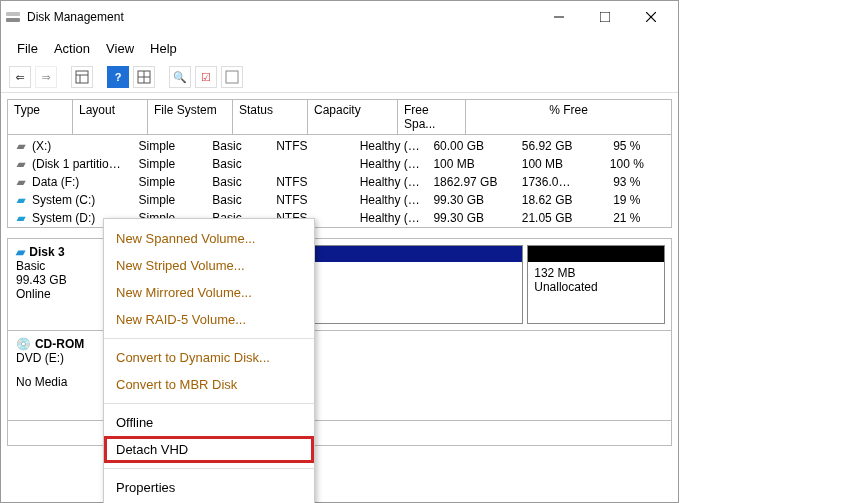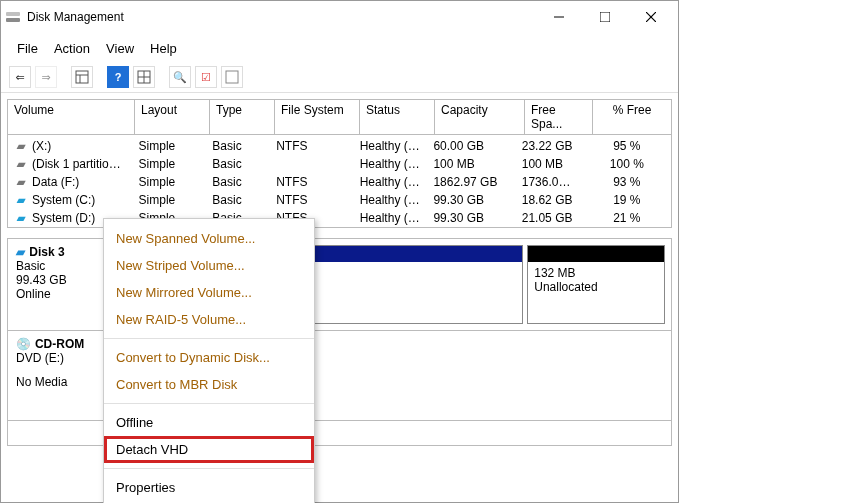--- a/index.html
+++ b/index.html
@@ -109,38 +109,37 @@
     <div class="tb-btn">
         <svg width="14" height="14">
           <rect x="1" y="1" width="12" height="12" fill="none" stroke="#888"></rect>
         </svg>
       </div>
   </div>
 
   <div class="content">
     <div class="grid">
       <div class="grid-head">
-        <div class="col cw-volume">Volume</div>
+        <div class="col cw-type">Type</div>
         <div class="col cw-layout">Layout</div>
-        <div class="col cw-type">Type</div>
         <div class="col cw-fs">File System</div>
         <div class="col cw-status">Status</div>
         <div class="col cw-cap">Capacity</div>
         <div class="col cw-free">Free Spa...</div>
         <div class="col cw-pct">% Free</div>
       </div>
       <div class="grid-body" id="vol-body">
           <div class="row">
             <div class="cell cw-volume"><span class="vol-icon" style="color:#777">▰</span><span>(X:)</span></div>
             <div class="cell cw-layout">Simple</div>
             <div class="cell cw-type">Basic</div>
             <div class="cell cw-fs">NTFS</div>
             <div class="cell cw-status">Healthy (A...</div>
             <div class="cell cw-cap">60.00 GB</div>
-            <div class="cell cw-free">23.22 GB</div>
+            <div class="cell cw-free">56.92 GB</div>
             <div class="cell cw-pct">95 %</div>
           </div>
           <div class="row">
             <div class="cell cw-volume"><span class="vol-icon" style="color:#777">▰</span><span>(Disk 1 partition 1)</span></div>
             <div class="cell cw-layout">Simple</div>
             <div class="cell cw-type">Basic</div>
             <div class="cell cw-fs"></div>
             <div class="cell cw-status">Healthy (E...</div>
             <div class="cell cw-cap">100 MB</div>
             <div class="cell cw-free">100 MB</div>

